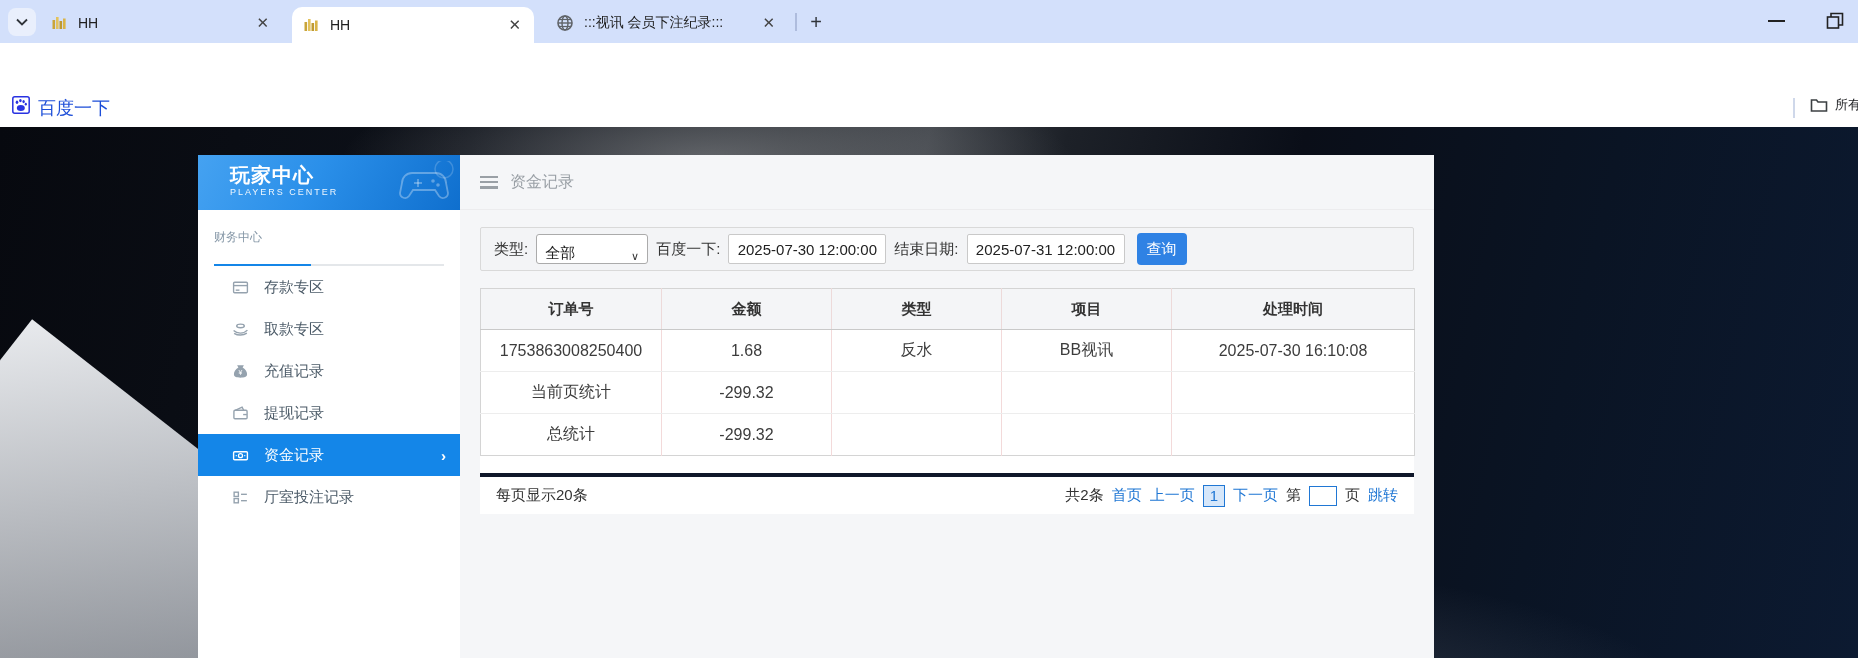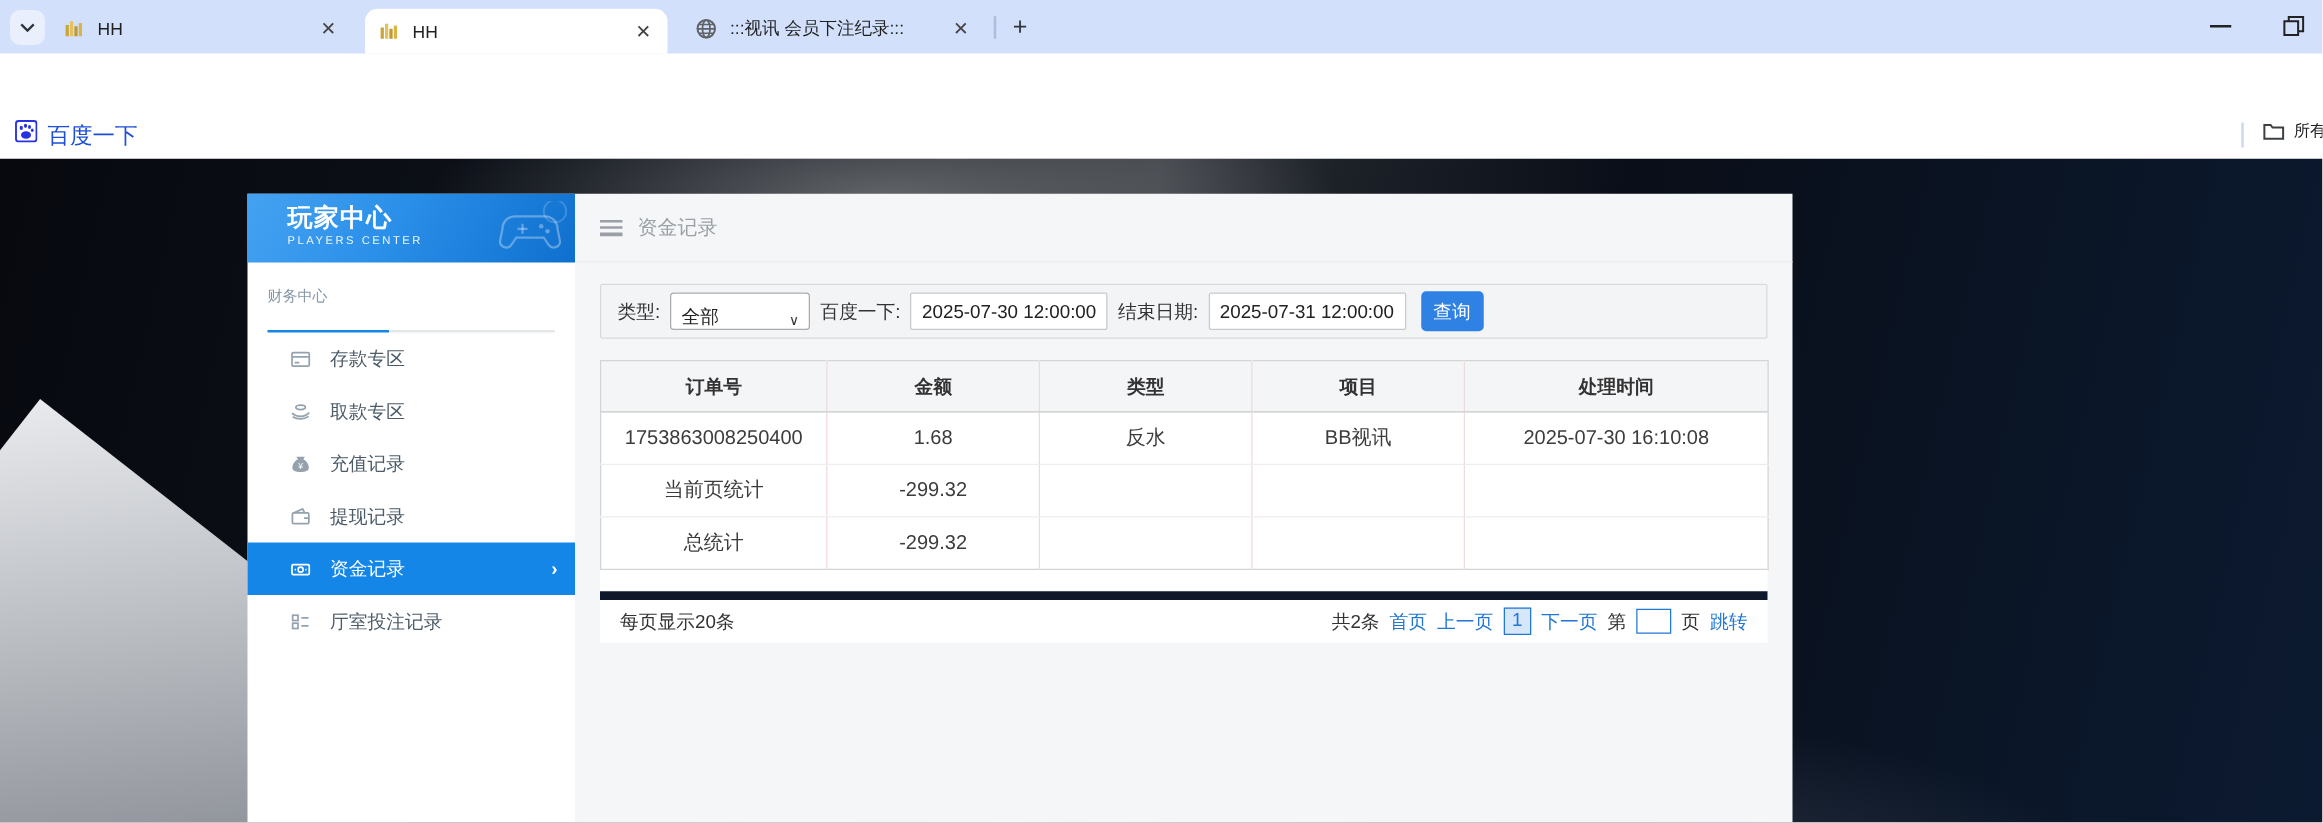--- a/index.html
+++ b/index.html
@@ -88,21 +88,21 @@
 
   .whitewrap { margin:17px 20px 0 20px; width:934px; background:#fff; }
   table.rec { width:934px; border-collapse:collapse; table-layout:fixed; background:#fff; border:1px solid #d4d4d4; }
   table.rec th { height:41px; background:#f4f5f7; font-size:15px; font-weight:bold; color:#333;
     border-bottom:1px solid #c9c9c9; border-right:1px solid #eddada; }
   table.rec td { height:42px; font-size:16px; color:#3c3c3c; text-align:center;
     border-right:1px solid #f3dada; border-bottom:1px solid #ededed; }
   table.rec tr > *:last-child { border-right:none; }
   table.rec tr:last-child td { border-bottom:none; }
 
-  .pagebar { margin-top:17px; height:41px; border-top:7px solid #0f172a; display:flex; align-items:center;
+  .pagebar { margin-top:17px; height:41px; border-top:4px solid #0f172a; display:flex; align-items:center;
     justify-content:space-between; padding:0 16px; font-size:15px; color:#333; }
   .pgright { display:flex; align-items:center; gap:8px; }
   .pglink { color:#2077d4; cursor:pointer; }
   .pgcur { border:1px solid #2077d4; background:#d6e7fa; color:#2077d4; padding:0 6px; line-height:20px; cursor:default; }
   .pginput { width:28px; height:20px; border:1px solid #2077d4; background:#fff; }
 </style>
 </head>
 <body>
 
 <div class="window">

